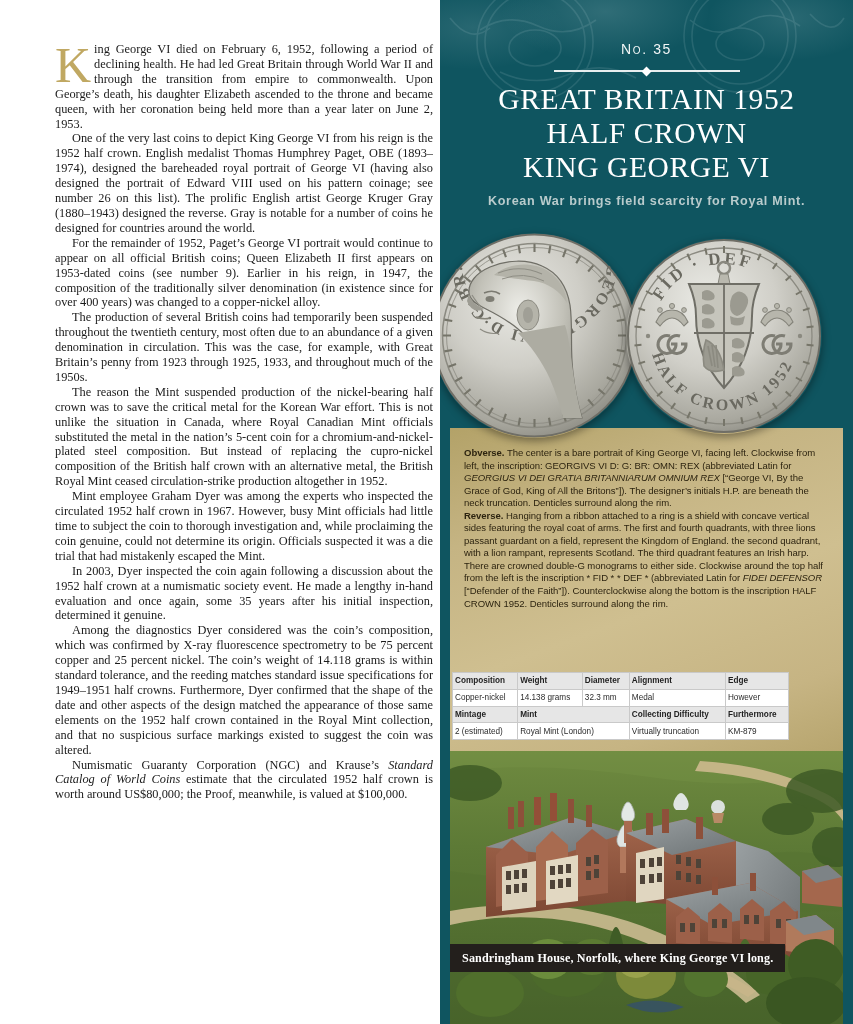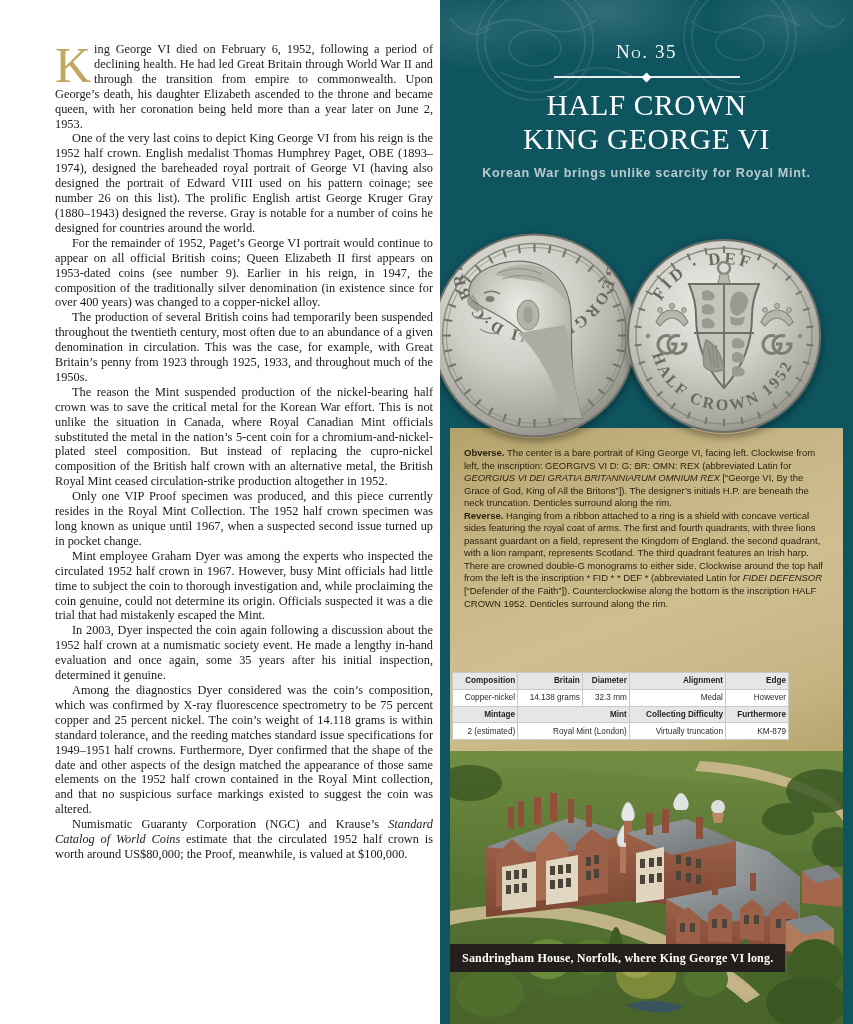--- a/index.html
+++ b/index.html
@@ -68,22 +68,22 @@
   }
 
   #panel-header {
     position: relative;
     padding-top: 41px;
     text-align: center;
     color: #ffffff;
     z-index: 3;
   }
   .issue-no {
-    font-family: Liberation Serif, serif;
-    font-size: 19px;
+    font-family: Liberation Sans, sans-serif;
+    font-size: 14px;
     letter-spacing: 1.6px;
     font-variant: small-caps;
     color: #f2f6f6;
   }
   .rule-wrap {
     position: relative;
     width: 186px;
     margin: 9px auto 7px auto;
     height: 9px;
   }
@@ -163,21 +163,21 @@
     width: 337px;
     border-collapse: collapse;
     font-family: "Liberation Sans", sans-serif;
     font-size: 8.2px;
     color: #2b2b2b;
     z-index: 5;
     background: #ffffff;
   }
   #spec-table td {
     border: 0.7px solid #c9c9c9;
-    text-align: right;
+    text-align: left;
     padding: 3.4px 2px;
     background: #ffffff;
     white-space: nowrap;
   }
   #spec-table td.hdr {
     background: #e6e6e6;
     font-weight: 700;
     color: #1f1f1f;
   }
 
@@ -209,21 +209,20 @@
 <body>
 
 <div id="page">
 
   <div id="left-col">
     <p class="first"><span class="dropcap">K</span><span>ing George VI died on February 6, 1952, following a period of declining health. He had led Great Britain through World War II and through the transition from empire to commonwealth. Upon George’s death, his daughter Elizabeth ascended to the throne and became queen, with her coronation being held more than a year later on June 2, 1953.</span></p>
     <p>One of the very last coins to depict King George VI from his reign is the 1952 half crown. English medalist Thomas Humphrey Paget, OBE (1893–1974), designed the bareheaded royal portrait of George VI (having also designed the portrait of Edward VIII used on his pattern coinage; see number 26 on this list). The prolific English artist George Kruger Gray (1880–1943) designed the reverse. Gray is notable for a number of coins he designed for countries around the world.</p>
     <p>For the remainder of 1952, Paget’s George VI portrait would continue to appear on all official British coins; Queen Elizabeth II first appears on 1953-dated coins (see number 9). Earlier in his reign, in 1947, the composition of the traditionally silver denomination (in existence since for over 400 years) was changed to a copper-nickel alloy.</p>
     <p>The production of several British coins had temporarily been suspended throughout the twentieth century, most often due to an abundance of a given denomination in circulation. This was the case, for example, with Great Britain’s penny from 1923 through 1925, 1933, and throughout much of the 1950s.</p>
     <p>The reason the Mint suspended production of the nickel-bearing half crown was to save the critical metal for the Korean War effort. This is not unlike the situation in Canada, where Royal Canadian Mint officials substituted the metal in the nation’s 5-cent coin for a chromium-and-nickel-plated steel composition. But instead of replacing the cupro-nickel composition of the British half crown with an alternative metal, the British Royal Mint ceased circulation-strike production altogether in 1952.</p>
-    <p>Only one VIP Proof specimen was produced, and this piece currently resides in the Royal Mint Collection. The 1952 half crown specimen was long known as unique until 1967, when a suspected second issue turned up in pocket change.</p>
     <p>Mint employee Graham Dyer was among the experts who inspected the circulated 1952 half crown in 1967. However, busy Mint officials had little time to subject the coin to thorough investigation and, while proclaiming the coin genuine, could not determine its origin. Officials suspected it was a die trial that had mistakenly escaped the Mint.</p>
     <p>In 2003, Dyer inspected the coin again following a discussion about the 1952 half crown at a numismatic society event. He made a lengthy in-hand evaluation and once again, some 35 years after his initial inspection, determined it genuine.</p>
     <p>Among the diagnostics Dyer considered was the coin’s composition, which was confirmed by X-ray fluorescence spectrometry to be 75 percent copper and 25 percent nickel. The coin’s weight of 14.118 grams is within standard tolerance, and the reeding matches standard issue specifications for 1949–1951 half crowns. Furthermore, Dyer confirmed that the shape of the date and other aspects of the design matched the appearance of those same elements on the 1952 half crown contained in the Royal Mint collection, and that no suspicious surface markings existed to suggest the coin was altered.</p>
     <p><span>Numismatic Guaranty Corporation (NGC) and Krause’s </span><i>Standard Catalog of World Coins</i><span> estimate that the circulated 1952 half crown is worth around US$80,000; the Proof, meanwhile, is valued at $100,000.</span></p>
   </div>
 
   <div id="right-panel">
 
     <div class="hdr-tint"></div>
 
@@ -242,23 +241,24 @@
         <ellipse cx="300" cy="44" rx="24" ry="16"></ellipse>
       </g>
     </svg>
 
     <div id="panel-header">
       <div class="issue-no">No. 35</div>
       <div class="rule-wrap">
         <div class="bar"></div>
         <div class="dia"></div>
       </div>
+      <div class="panel-title">GREAT BRITAIN 1952</div>
       <div class="panel-title">HALF CROWN</div>
       <div class="panel-title">KING GEORGE VI</div>
-      <div class="panel-sub">Korean War brings unlike scarcity for Royal Mint.</div>
+      <div class="panel-sub">Korean War brings field scarcity for Royal Mint.</div>
     </div>
 
     <div id="coins">
 
       <div class="coin" id="coin-obverse">
         <svg viewBox="0 0 205 205">
           <defs>
             <radialGradient id="obvFace" cx="40%" cy="33%" r="78%">
               <stop offset="0%" stop-color="#e9e9e4"></stop>
               <stop offset="42%" stop-color="#cfcec7"></stop>
@@ -479,21 +479,21 @@
       <div id="info-text">
         <p><b>Obverse.</b><span> The center is a bare portrait of King George VI, facing left. Clockwise from left, the inscription: GEORGIVS VI D: G: BR: OMN: REX (abbreviated Latin for </span><i>GEORGIUS VI DEI GRATIA BRITANNIARUM OMNIUM REX</i><span> [“George VI, By the Grace of God, King of All the Britons”]). The designer’s initials H.P. are beneath the neck truncation. Denticles surround along the rim.</span></p>
         <p><b>Reverse.</b><span> Hanging from a ribbon attached to a ring is a shield with concave vertical sides featuring the royal coat of arms. The first and fourth quadrants, with three lions passant guardant on a field, represent the Kingdom of England. the second quadrant, with a lion rampant, represents Scotland. The third quadrant features an Irish harp. There are crowned double-G monograms to either side. Clockwise around the top half from the left is the inscription * FID * * DEF * (abbreviated Latin for </span><i>FIDEI DEFENSOR</i><span> [“Defender of the Faith”]). Counterclockwise along the bottom is the inscription HALF CROWN 1952. Denticles surround along the rim.</span></p>
       </div>
     </div>
 
     <table id="spec-table">
       <tbody>
         <tr>
           <td class="hdr">Composition</td>
-          <td class="hdr">Britain</td>
+          <td class="hdr">Weight</td>
           <td class="hdr">Diameter</td>
           <td class="hdr">Alignment</td>
           <td class="hdr">Edge</td>
         </tr>
         <tr>
           <td>Copper-nickel</td>
           <td>14.138 grams</td>
           <td>32.3 mm</td>
           <td>Medal</td>
           <td>However</td>

